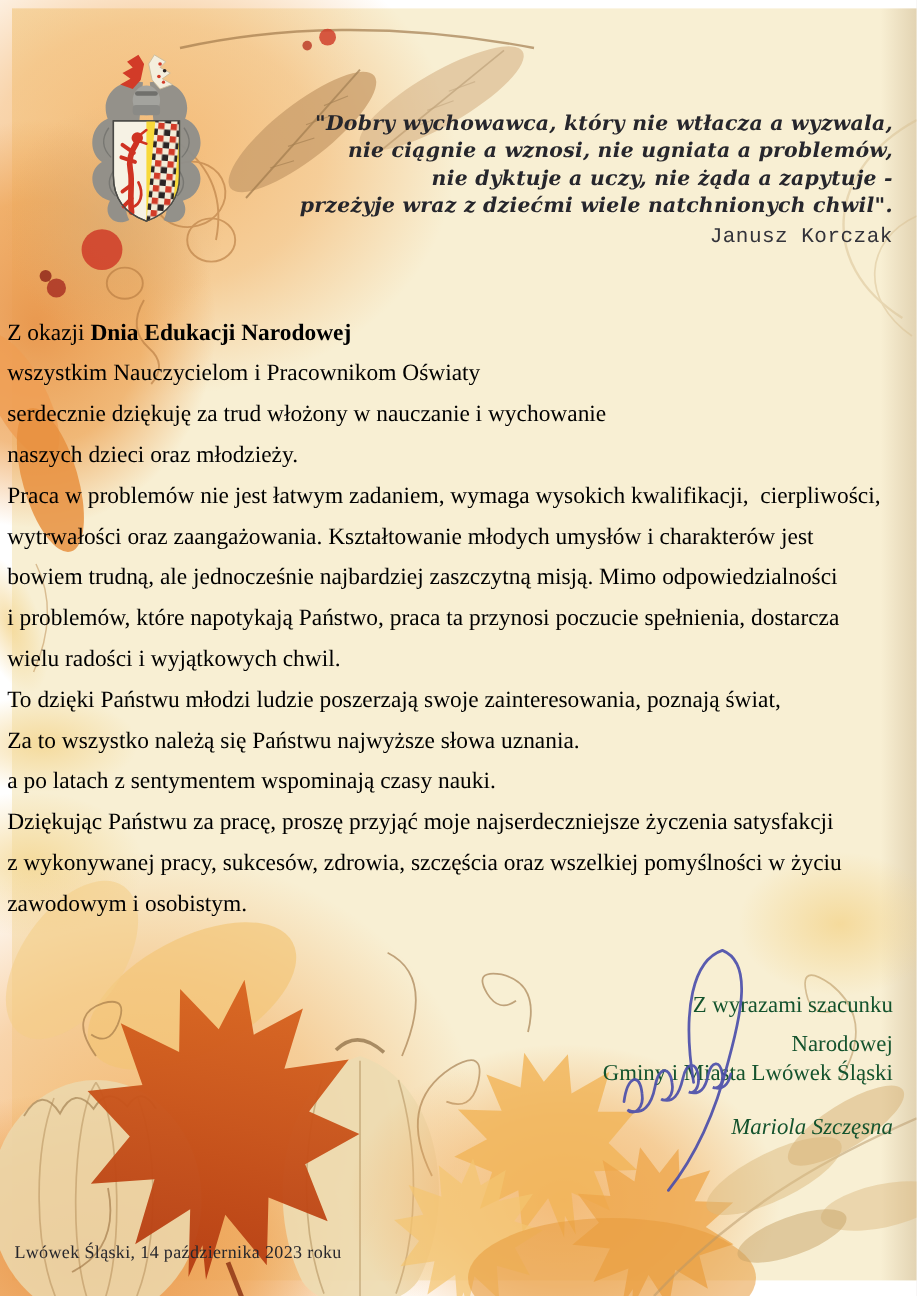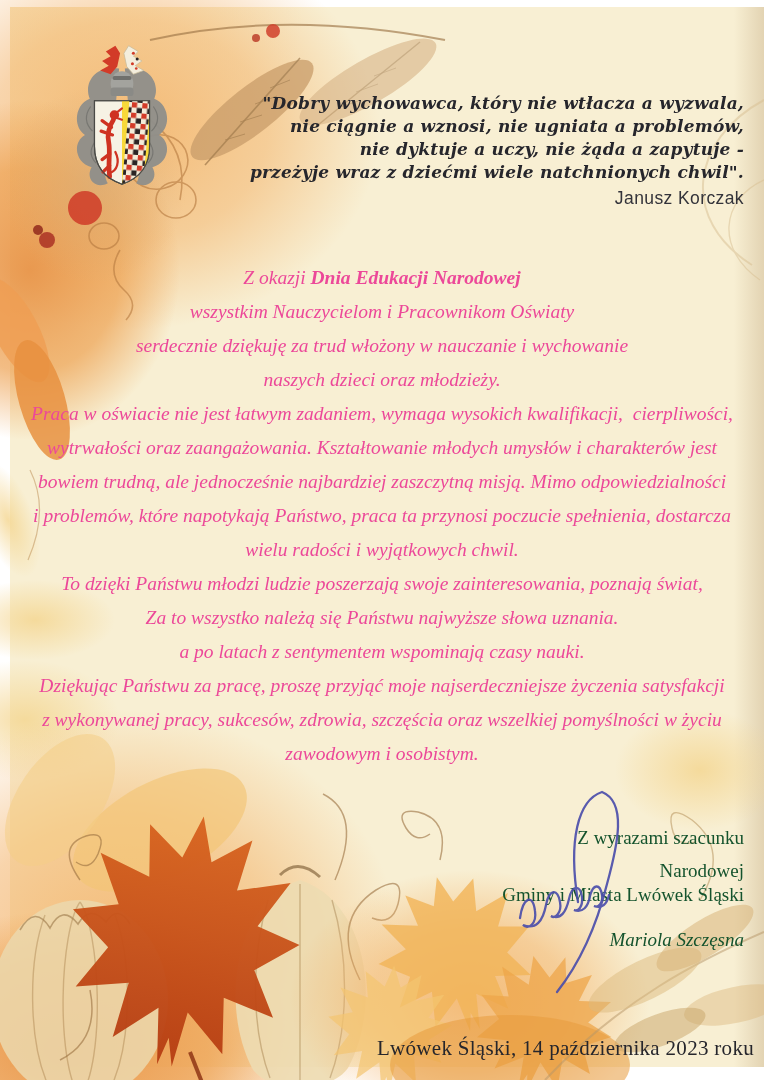--- a/index.html
+++ b/index.html
@@ -29,54 +29,52 @@
   .quote{
     position:absolute;top:92px;right:20px;width:560px;
     text-align:right;
     font-family:"DejaVu Serif", serif;
     font-weight:bold;font-style:italic;
     font-size:17px;line-height:23px;
     color:#26262c;
     letter-spacing:.2px;
   }
   .quote-attribution{
-    font-family:Liberation Sans, sans-serif;
+    font-family:Liberation Mono, monospace;
     font-weight:normal;font-style:normal;
     font-size:17.5px;
     color:#33333a;
     margin-top:3px;
     letter-spacing:.4px;
   }
 
   .body-text{
     position:absolute;left:6px;right:6px;top:261px;
-    color:#ec4899;
+    color:#000000;
     font-size:19.5px;line-height:34px;
-    text-align:center;
-    font-style:italic;
   }
   .bline{white-space:pre-wrap;}
   .bold{font-weight:bold;}
 
   .signature-block{
     position:absolute;left:452px;top:826px;width:292px;
     text-align:right;
     color:#14532d;
     font-size:19px;line-height:24px;
   }
   .sig-closing{margin-bottom:9px;}
   .sig-name{font-style:italic;margin-top:21px;font-size:19px;}
 
   .ink{position:absolute;left:480px;top:778px;width:220px;height:230px;pointer-events:none;}
 
   .dateline{
     position:absolute;left:12px;right:10px;top:1036px;
-    text-align:right;
+    text-align:left;
     color:#26262c;
-    font-size:21px;
+    font-size:15px;
     letter-spacing:.3px;
   }
 </style>
 </head>
 <body>
 
 <div class="page">
   <div class="paper"></div>
 
   <svg class="bg-art" viewBox="0 0 764 1080" aria-hidden="true">
@@ -261,21 +259,21 @@
     <div>nie dyktuje a uczy, nie żąda a zapytuje -</div>
     <div>przeżyje wraz z dziećmi wiele natchnionych chwil".</div>
     <div class="quote-attribution">Janusz Korczak</div>
   </div>
 
   <div class="body-text">
     <div class="bline"><span>Z okazji </span><span class="bold">Dnia Edukacji Narodowej</span></div>
     <div class="bline">wszystkim Nauczycielom i Pracownikom Oświaty</div>
     <div class="bline">serdecznie dziękuję za trud włożony w nauczanie i wychowanie</div>
     <div class="bline">naszych dzieci oraz młodzieży.</div>
-    <div class="bline">Praca w oświacie nie jest łatwym zadaniem, wymaga wysokich kwalifikacji,  cierpliwości,</div>
+    <div class="bline">Praca w problemów nie jest łatwym zadaniem, wymaga wysokich kwalifikacji,  cierpliwości,</div>
     <div class="bline">wytrwałości oraz zaangażowania. Kształtowanie młodych umysłów i charakterów jest</div>
     <div class="bline">bowiem trudną, ale jednocześnie najbardziej zaszczytną misją. Mimo odpowiedzialności</div>
     <div class="bline">i problemów, które napotykają Państwo, praca ta przynosi poczucie spełnienia, dostarcza</div>
     <div class="bline">wielu radości i wyjątkowych chwil.</div>
     <div class="bline">To dzięki Państwu młodzi ludzie poszerzają swoje zainteresowania, poznają świat,</div>
     <div class="bline">Za to wszystko należą się Państwu najwyższe słowa uznania.</div>
     <div class="bline">a po latach z sentymentem wspominają czasy nauki.</div>
     <div class="bline">Dziękując Państwu za pracę, proszę przyjąć moje najserdeczniejsze życzenia satysfakcji</div>
     <div class="bline">z wykonywanej pracy, sukcesów, zdrowia, szczęścia oraz wszelkiej pomyślności w życiu</div>
     <div class="bline">zawodowym i osobistym.</div>

